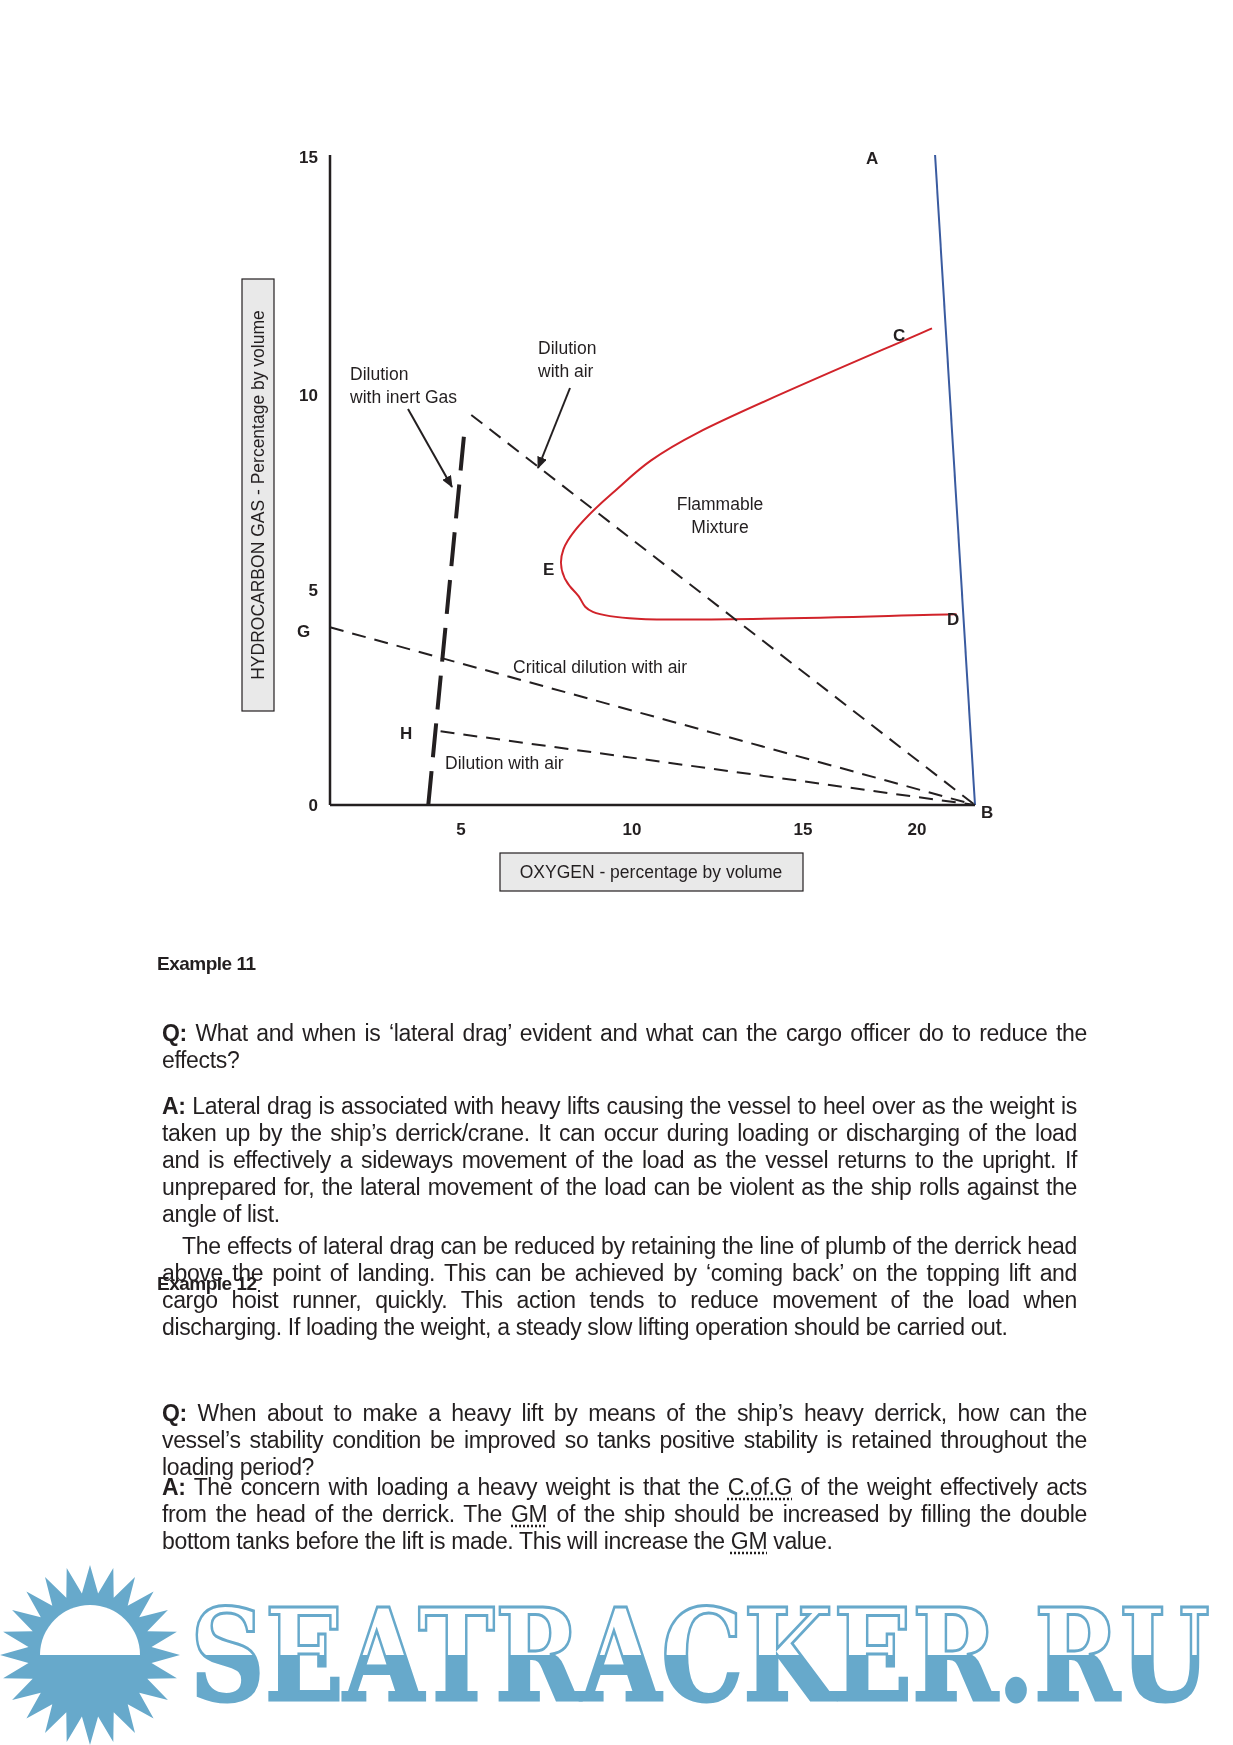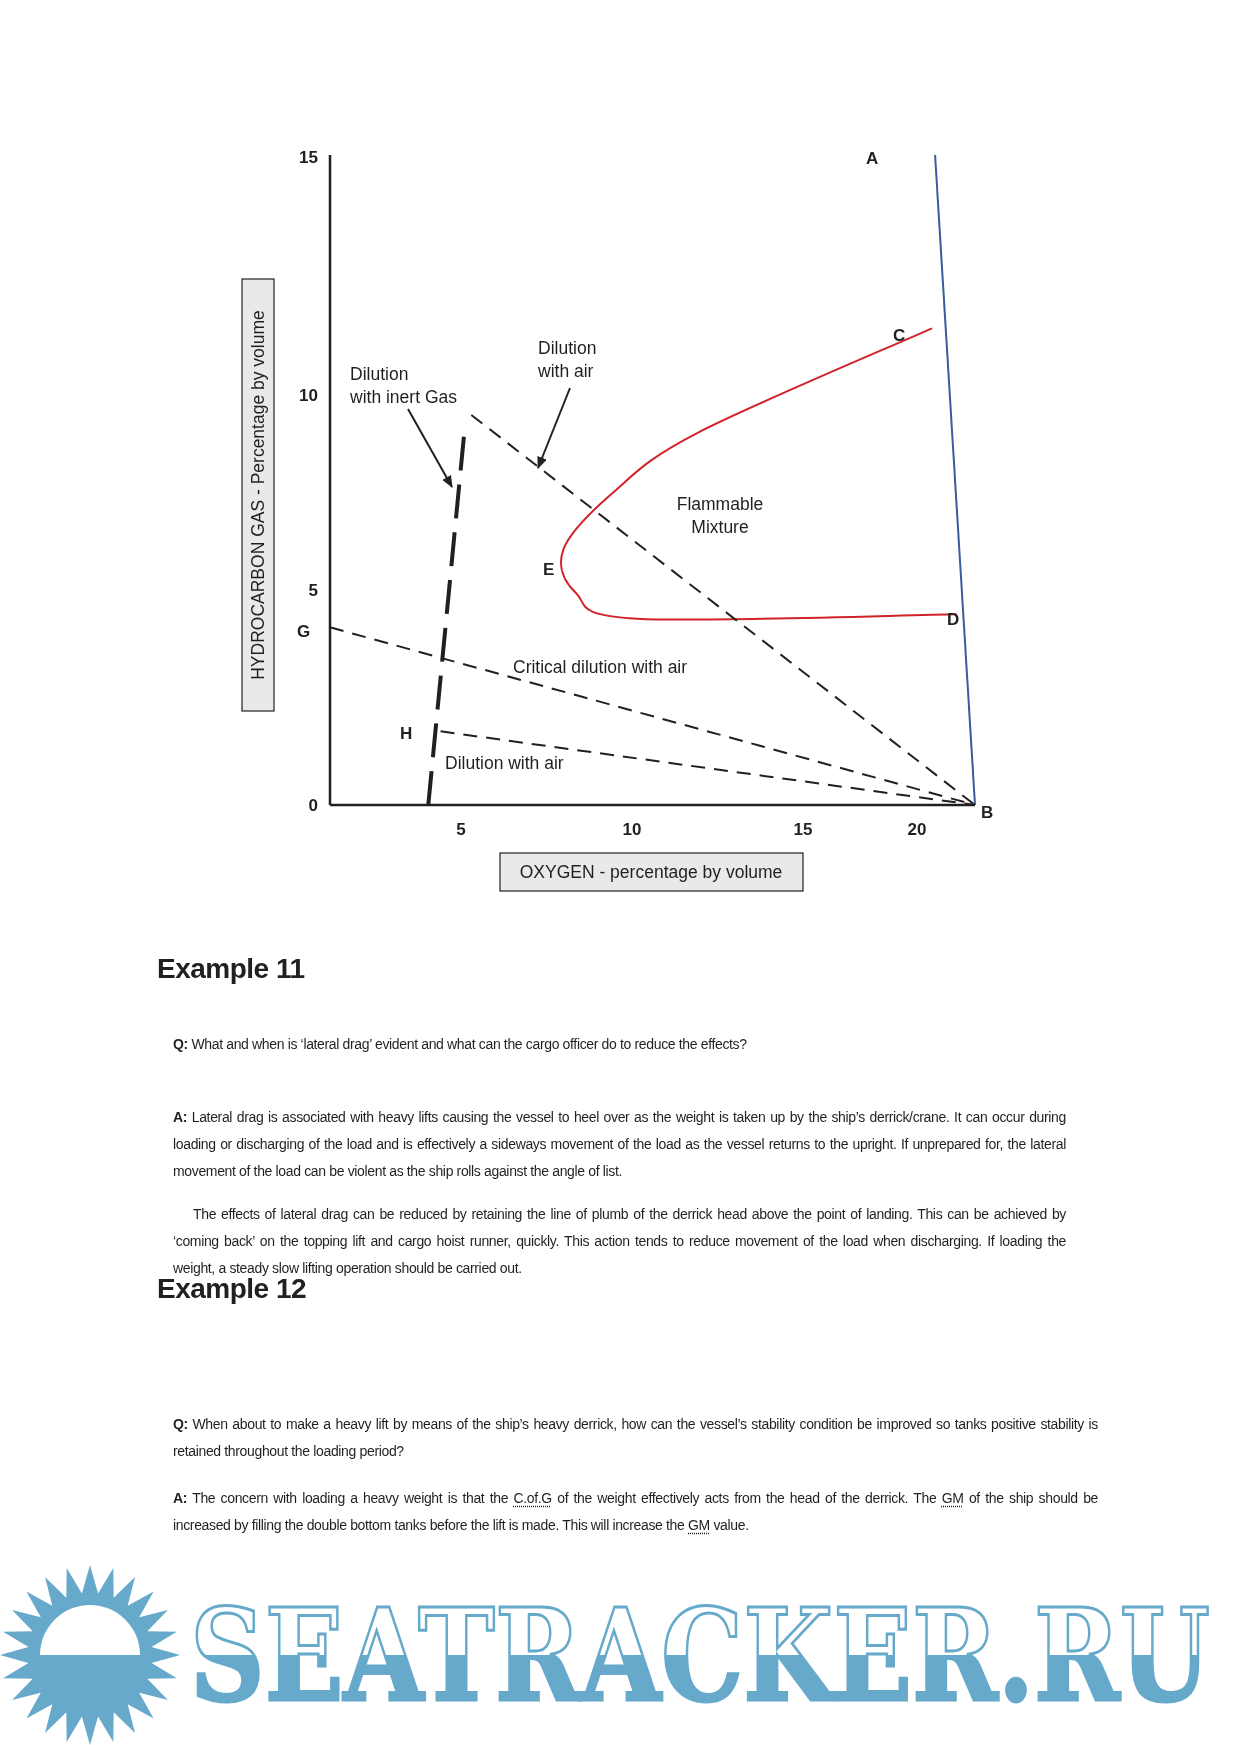--- a/index.html
+++ b/index.html
@@ -6,22 +6,22 @@
     body { width: 1233px; height: 1745px; position: relative; overflow: hidden;
            font-family: "Liberation Sans", sans-serif; color: #231f20; }
     #chart { position: absolute; left: 0; top: 0; width: 1233px; height: 920px; }
     #chart text { font-family: "Liberation Sans", sans-serif; fill: #231f20; }
     .tick { font-weight: bold; font-size: 17px; }
     .ptlabel { font-weight: bold; font-size: 17px; }
     .anno { font-size: 17.5px; }
     .axis-title { font-size: 17.5px; }
 
     .content { position: absolute; left: 157px; width: 925px; }
-    .ex-title { font-size: 28px; font-weight: bold; letter-spacing: -0.5px; margin: 0; }
-    .para { font-size: 14px; line-height: 27px; text-align: justify; margin: 16px; letter-spacing: -0.35px; }
+    .ex-title { font-size: 19px; font-weight: bold; letter-spacing: -0.5px; margin: 0; }
+    .para { font-size: 23px; line-height: 27px; text-align: justify; margin: 5px; letter-spacing: -0.35px; }
     .para .lead { font-weight: bold; }
     .indent { text-indent: 20px; }
     .dotted { text-decoration: underline dotted; text-underline-offset: 3px; }
 
     #ex11-title { top: 953px; }
     #ex11-q { top: 1015px; }
     #ex11-a { top: 1088px; }
     #ex12-title { top: 1273px; }
     #ex12-q { top: 1395px; }
     #ex12-a { top: 1469px; }

